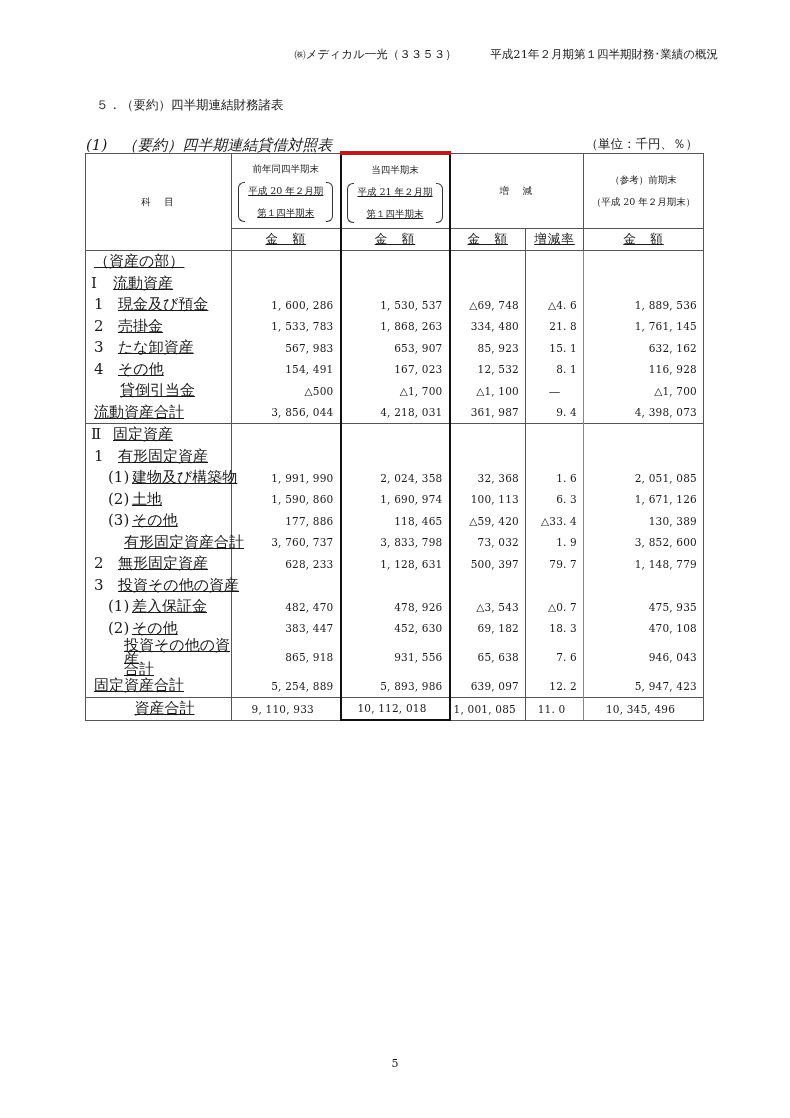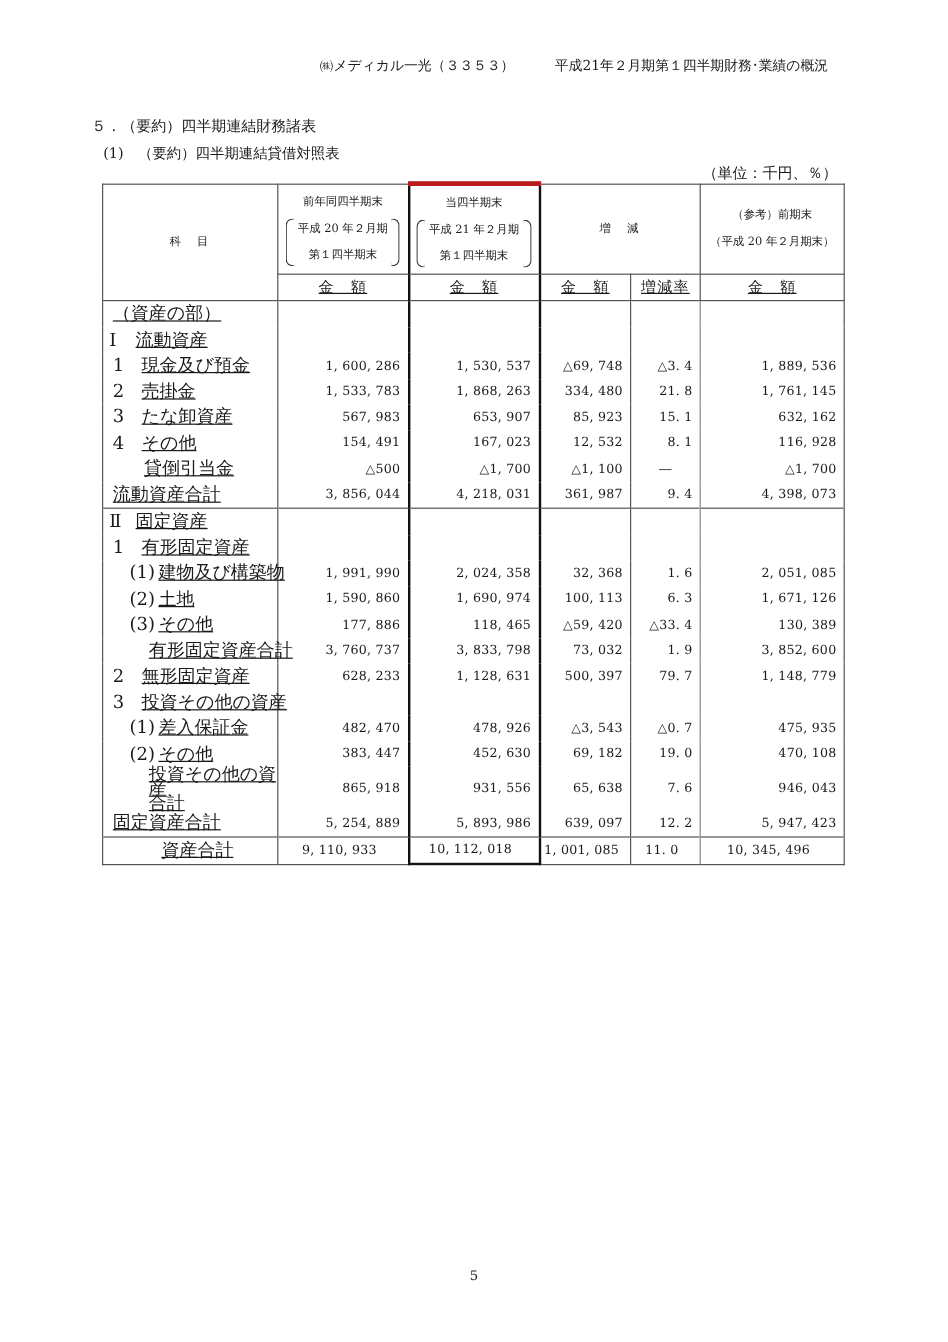--- a/index.html
+++ b/index.html
@@ -2,29 +2,29 @@
 <html><head>
 <meta charset="utf-8">
 <style>
   html, body { margin: 0; padding: 0; background: #ffffff; }
   body {
     width: 790px; height: 1118px; position: relative; overflow: hidden;
     font-family: "DejaVu Serif", "Liberation Serif", serif;
     color: #1a1a1a;
   }
   .page-header {
-    position: absolute; top: 47px; right: 100px;
+    position: absolute; top: 47px; right: 72px;
     font-size: 11.5px; white-space: nowrap;
   }
   .page-header .company { margin-right: 30px; }
   .section-title {
-    position: absolute; left: 76px; top: 97px; font-size: 12.5px;
+    position: absolute; left: 96px; top: 97px; font-size: 12.5px;
   }
   .subsection-title {
-    position: absolute; left: 86px; top: 120px; font-size: 12px;
+    position: absolute; left: 86px; top: 136px; font-size: 15px; font-style: italic;
   }
   .unit-note {
     position: absolute; right: 92px; top: 136px; font-size: 12.5px;
   }
   table.bs {
     position: absolute; left: 85px; top: 151px;
     border-collapse: collapse; table-layout: fixed;
     width: 618px; font-size: 10.5px;
   }
   table.bs td, table.bs th {
@@ -34,21 +34,21 @@
   table.bs col.c0 { width: 146px; }
   table.bs col.c1 { width: 109px; }
   table.bs col.c2 { width: 109px; }
   table.bs col.c3 { width: 76px; }
   table.bs col.c4 { width: 58px; }
   table.bs col.c5 { width: 120px; }
 
   tr.hdr1 th { height: 73px; border-top: 1px solid #555; border-bottom: 1px solid #555; vertical-align: middle; text-align: center; font-size: 9.5px; line-height: 22px; }
   tr.hdr2 th { height: 21px; border-bottom: 1px solid #555; text-align: center; font-size: 12.5px; letter-spacing: 1px; text-decoration: underline; }
   .kamoku { font-size: 11px; letter-spacing: 2px; }
-  .paren-block { display: inline-block; position: relative; padding: 0 10px; }
+  .paren-block { display: inline-block; position: relative; padding: 0 10px; text-decoration: underline; }
   .paren-block::before, .paren-block::after {
     content: ""; position: absolute; top: 2px; bottom: 2px; width: 6px;
     border: 1px solid #333;
   }
   .paren-block::before { left: 0; border-right: none; border-radius: 6px 0 0 6px; }
   .paren-block::after { right: 0; border-left: none; border-radius: 0 6px 6px 0; }
   .paren-block span { display: block; line-height: 22px; }
 
   tr.row td { height: 21.5px; vertical-align: middle; }
   tr.row.tall td { height: 29px; }
@@ -143,21 +143,21 @@
       <td class="num"></td>
       <td class="num col4"></td>
       <td class="num"></td>
     </tr>
 
     <tr class="row">
       <td class="label indent-1"><span class="pnum-idx">1</span><span>現金及び預金</span></td>
       <td class="num">1, 600, 286</td>
       <td class="num cur">1, 530, 537</td>
       <td class="num">△69, 748</td>
-      <td class="num col4">△3. 4</td>
+      <td class="num col4">△4. 6</td>
       <td class="num">1, 889, 536</td>
     </tr>
 
     <tr class="row">
       <td class="label indent-1"><span class="pnum-idx">2</span><span>売掛金</span></td>
       <td class="num">1, 533, 783</td>
       <td class="num cur">1, 868, 263</td>
       <td class="num">334, 480</td>
       <td class="num col4">21. 8</td>
       <td class="num">1, 761, 145</td>
@@ -278,21 +278,21 @@
       <td class="num">△3, 543</td>
       <td class="num col4">△0. 7</td>
       <td class="num">475, 935</td>
     </tr>
 
     <tr class="row">
       <td class="label" style="padding-left:22px"><span class="pnum-idx">(2)</span><span>その他</span></td>
       <td class="num">383, 447</td>
       <td class="num cur">452, 630</td>
       <td class="num">69, 182</td>
-      <td class="num col4">19. 0</td>
+      <td class="num col4">18. 3</td>
       <td class="num">470, 108</td>
     </tr>
 
     <tr class="row tall">
       <td class="label indent-3 wrap-label">
         <div>投資その他の資産</div>
         <div>合計</div>
       </td>
       <td class="num">865, 918</td>
       <td class="num cur">931, 556</td>

